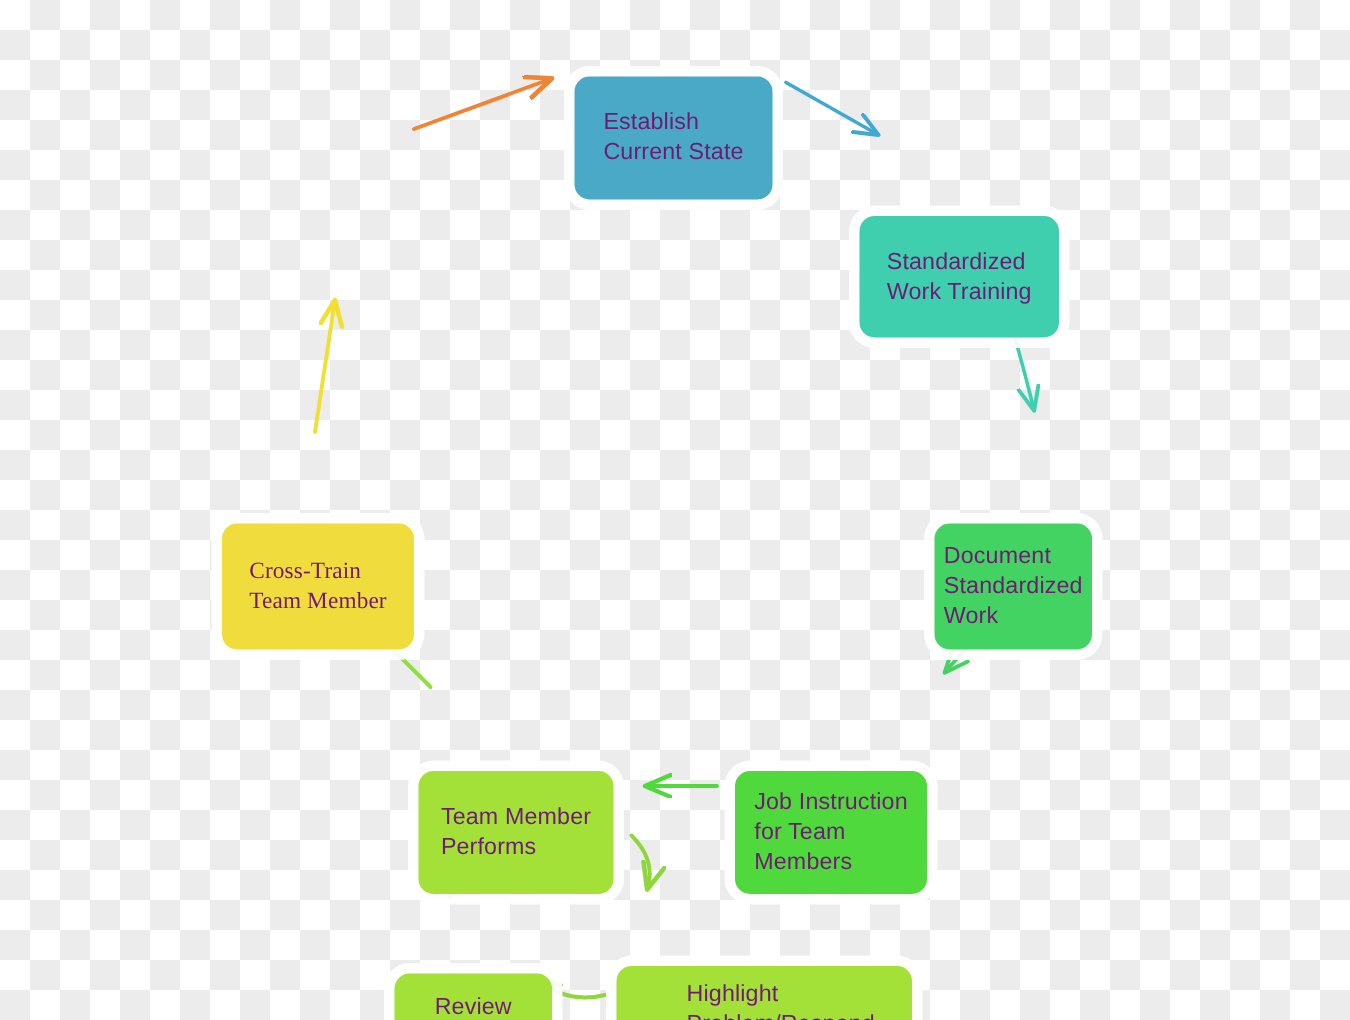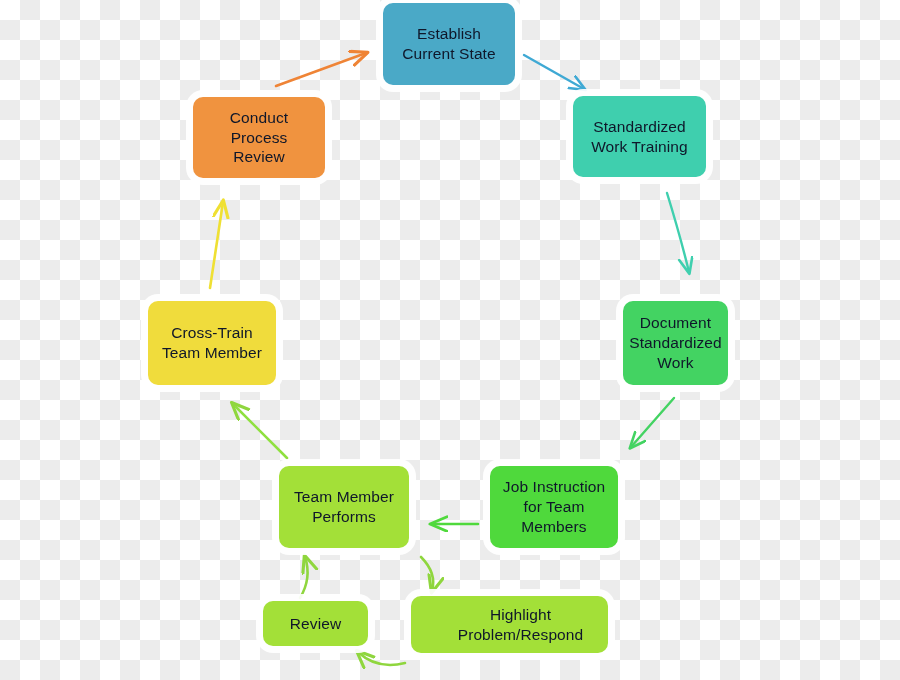--- a/index.html
+++ b/index.html
@@ -30,28 +30,28 @@
     width: 900px;
     height: 680px;
     pointer-events: none;
   }
   .node {
     position: absolute;
     box-sizing: border-box;
     display: flex;
     align-items: center;
     justify-content: center;
-    text-align: center;
     border-radius: 10px;
-    color: #0f172a;
+    color: #701a75;
     font-size: 15.5px;
     line-height: 1.28;
     letter-spacing: 0.1px;
     padding: 4px 6px;
     box-shadow: 0 0 0 7px rgba(255,255,255,0.92);
+    margin-top: 48px;
   }
   .node span {
     display: block;
     white-space: pre-line;
   }
 </style>
 </head>
 <body>
 
 <div id="canvas">
@@ -131,24 +131,19 @@
 
   <div class="node" style="left:263px; top:601px; width:105px; height:45px; background:#a3e038;">
     <span>Review</span>
   </div>
 
   <div class="node" style="left:279px; top:466px; width:130px; height:82px; background:#a3e038;">
     <span>Team Member
 Performs</span>
   </div>
 
-  <div class="node" style="left:148px; top:301px; width:128px; height:84px; background:#f0dc3c;">
+  <div class="node" style="left:148px; top:301px; width:128px; height:84px; background:#f0dc3c;font-family:Liberation Serif, serif;">
     <span>Cross-Train
 Team Member</span>
   </div>
 
-  <div class="node" style="left:193px; top:97px; width:132px; height:81px; background:#f0933f;">
-    <span>Conduct
-Process
-Review</span>
-  </div>
 
 </div>
 
 </body></html>

